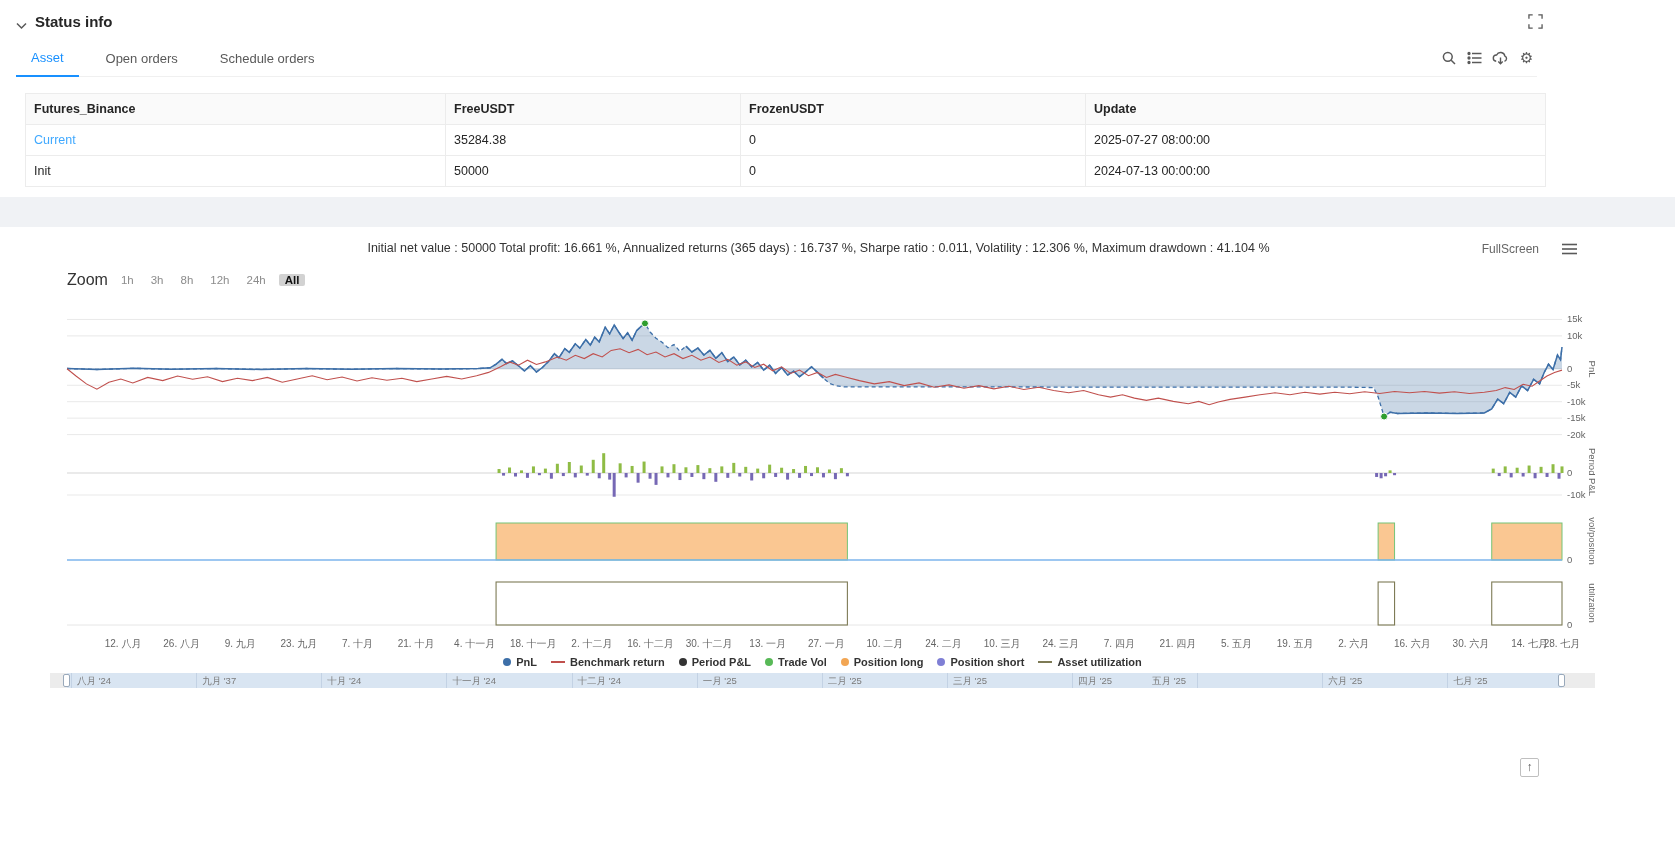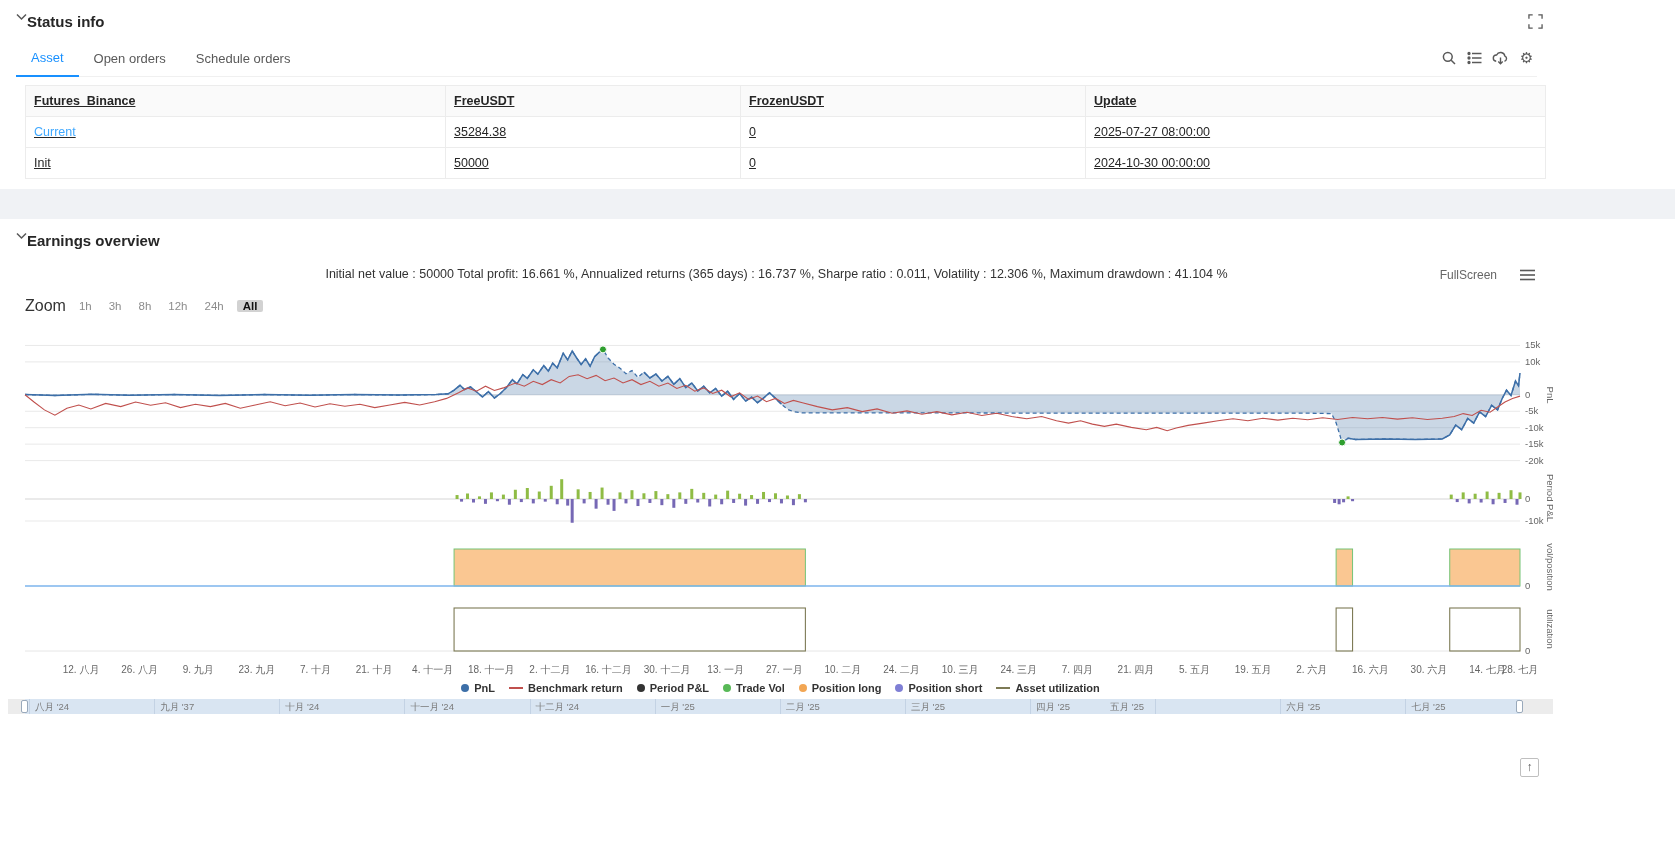--- a/index.html
+++ b/index.html
@@ -2,48 +2,48 @@
 <html><head>
 <meta charset="utf-8">
 <style>
   * { box-sizing: border-box; }
   body {
     margin: 0; width: 1675px; height: 859px; overflow: hidden;
     background: #fff; font-family: "Liberation Sans", sans-serif; color: #262626;
   }
   .card { background: #fff; position: relative; }
   .inner { width: 1553px; position: relative; }
-  .section-header { display: flex; align-items: flex-start; padding: 13px 16px 4px 16px; }
+  .section-header { display: flex; align-items: flex-end; gap: 8px; padding: 13px 16px 4px 16px; }
   .section-title { font-size: 15px; font-weight: bold; color: #262626; }
   .chev { cursor: pointer; display: inline-flex; }
   .expand-btn { position: absolute; top: 14px; right: 10px; cursor: pointer; color: #595959; }
 
   
-  .tabs-row { display: flex; align-items: center; margin: 6px 16px 0 16px; border-bottom: 1px solid #f0f0f0; }
+  .tabs-row { display: flex; align-items: center; margin: 6px 16px 0 16px; border-bottom: 1px solid #f0f0f0; gap: 12px; }
   .tab { padding: 10px 15px; font-size: 13px; color: #595959; cursor: pointer; }
   .tab.active { color: #1890ff; border-bottom: 2px solid #1890ff; margin-bottom: -1px; }
   .tabs-spacer { flex: 1; }
   .tool-icons { display: flex; align-items: center; gap: 9px; padding-right: 2px; }
   .tool-icons .ticon { width: 17px; height: 17px; display: inline-flex; align-items: center; justify-content: center; color: #595959; cursor: pointer; }
 
   
-  table.status { border-collapse: collapse; margin: 8px 0 10px 25px; table-layout: fixed; text-decoration: underline; }
+  table.status { border-collapse: collapse; margin: 16px 0 10px 25px; table-layout: fixed; }
   table.status th, table.status td { border: 1px solid #ececec; font-size: 12.5px; text-align: left; padding: 8px 8px; height: 31px; }
   table.status th { background: #fafafa; font-weight: bold; color: #262626; }
   td.link { color: #40a9ff; cursor: pointer; }
   .red { color: #f5222d; }
 
   .band { height: 30px; background: #f0f2f5; width: 100%; }
 
   
   .etabs { margin: 8px 16px 0 16px; border-bottom: 1px solid #f0f0f0; width: 210px; }
   .etab { display: inline-block; border: 1px solid #f0f0f0; border-bottom: none; border-radius: 4px 4px 0 0;
           padding: 9px 15px; font-size: 13px; color: #1890ff; background: #fff; cursor: pointer; }
 
-  .chart-wrap { position: relative; width: 1553px; }
+  .chart-wrap { position: relative; width: 1553px; margin-left: 42px; }
   .stats-row { position: relative; margin-top: 14px; height: 20px; }
   .stats-text { display: block; text-align: center; font-size: 12.5px; color: #333; }
   .fullscreen { position: absolute; right: 56px; top: 1px; font-size: 12px; color: #666; cursor: pointer; }
   .chart-menu { position: absolute; right: 18px; top: 0; cursor: pointer; color: #595959; }
 
   .zoom-row { margin: 10px 0 0 25px; display: flex; align-items: center; gap: 9px; font-size: 11.5px; }
   .zoom-label { color: #333; font-size: 16px; }
   .zoom-btn { color: #8c8c8c; cursor: pointer; padding: 1px 4px; }
   .zoom-btn.active { background: #d2d2d2; color: #111; font-weight: bold; border-radius: 2px; padding: 0 6px; }
 
@@ -137,39 +137,31 @@
         <tr>
           <td class="link">Current</td>
           <td>35284.38</td>
           <td>0</td>
           <td>2025-07-27 08:00:00</td>
         </tr>
         <tr>
           <td>Init</td>
           <td>50000</td>
           <td>0</td>
-          <td>2024-10-30 00:00:00</td>
+          <td>2024-07-13 00:00:00</td>
         </tr>
       </tbody>
     </table>
   </div>
 </div>
 
 <div class="band"></div>
 
 <div class="card">
   <div class="inner">
-    <div class="section-header">
-      <span class="chev">
-        <svg width="11" height="8" viewBox="0 0 11 8">
-            <polyline points="1,1.5 5.5,6 10,1.5" fill="none" stroke="#595959" stroke-width="1.5"></polyline>
-          </svg>
-      </span>
-      <span class="section-title">Earnings overview</span>
-    </div>
 
 
     <div class="chart-wrap">
       <div class="stats-row">
         <span class="stats-text">Initial net value : 50000 Total profit: 16.661 %, Annualized returns (365 days) : 16.737 %, Sharpe ratio : 0.011, Volatility : 12.306 %, Maximum drawdown : 41.104 %</span>
         <span class="fullscreen">FullScreen</span>
         <span class="chart-menu">
           <svg width="15" height="12" viewBox="0 0 15 12" stroke="#595959" stroke-width="1.6">
             <line x1="0" y1="1.5" x2="15" y2="1.5"></line>
               <line x1="0" y1="6" x2="15" y2="6"></line>

